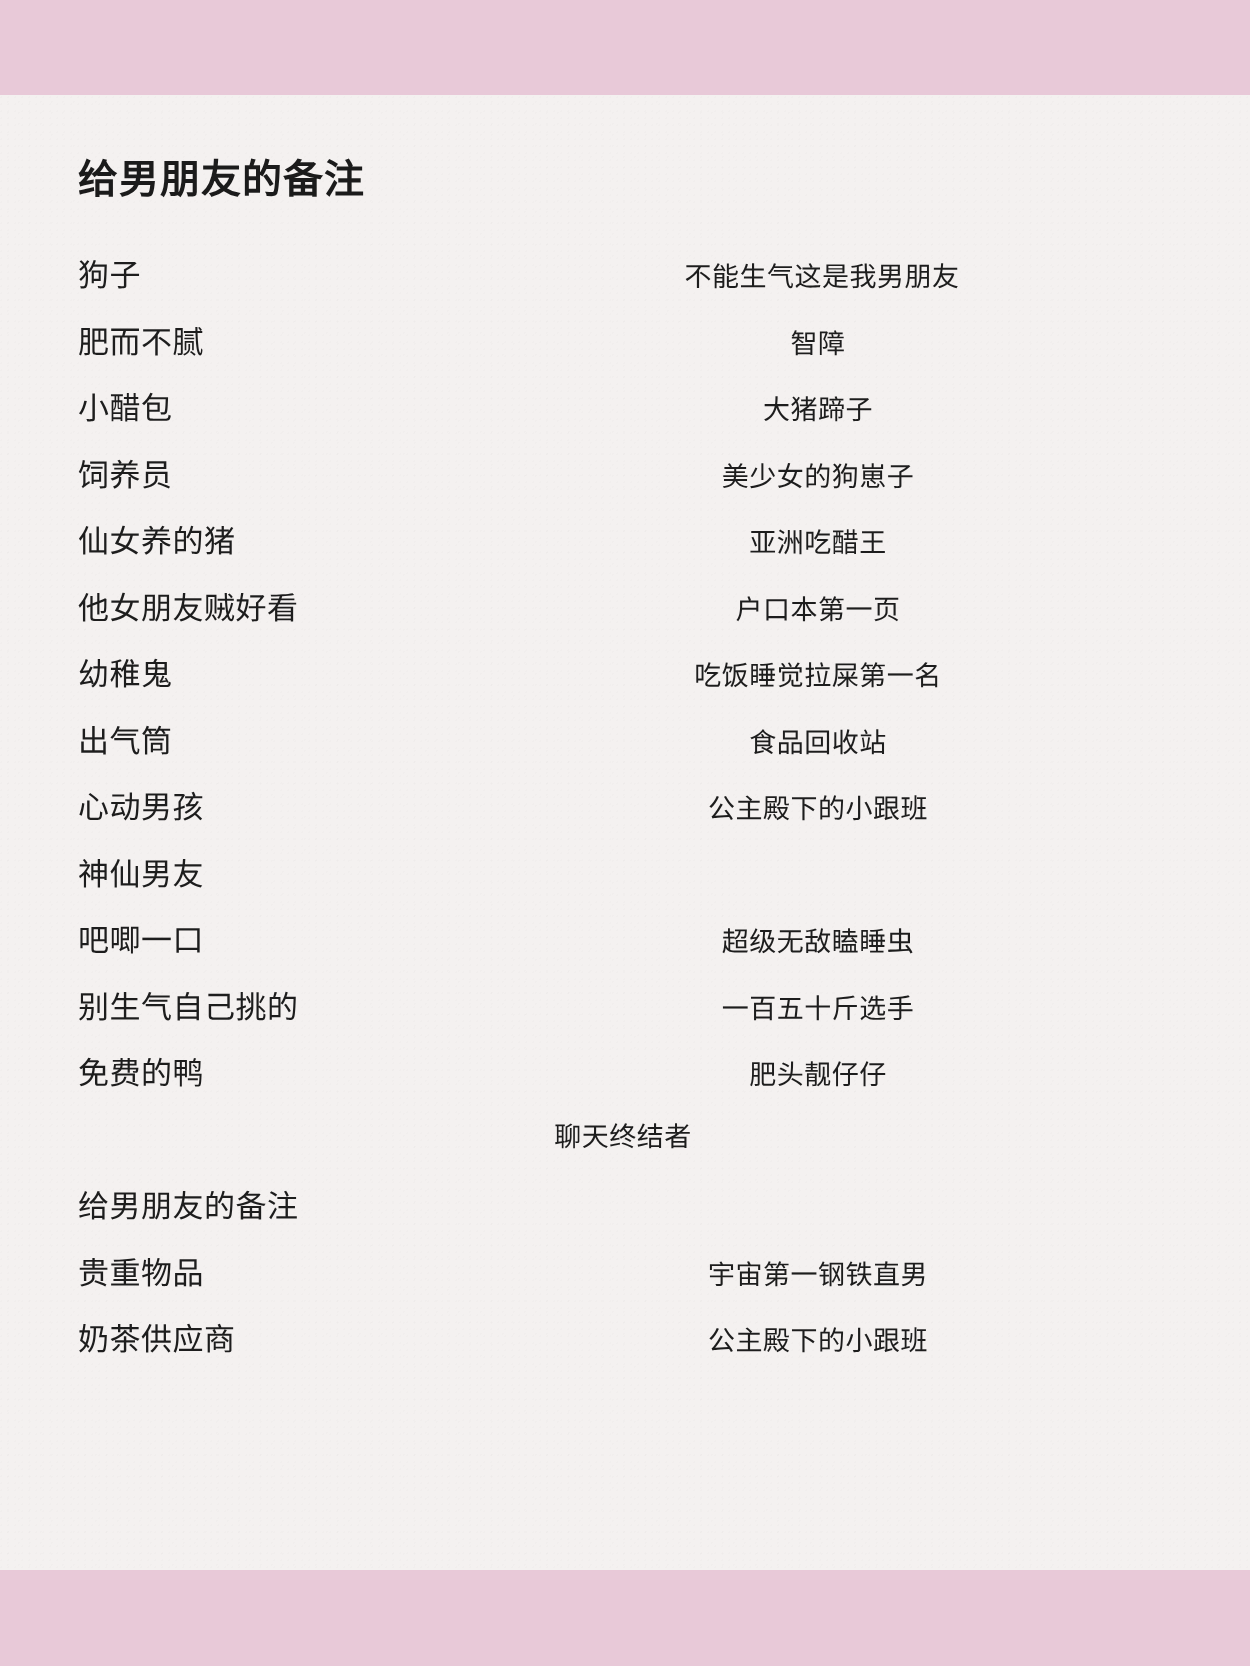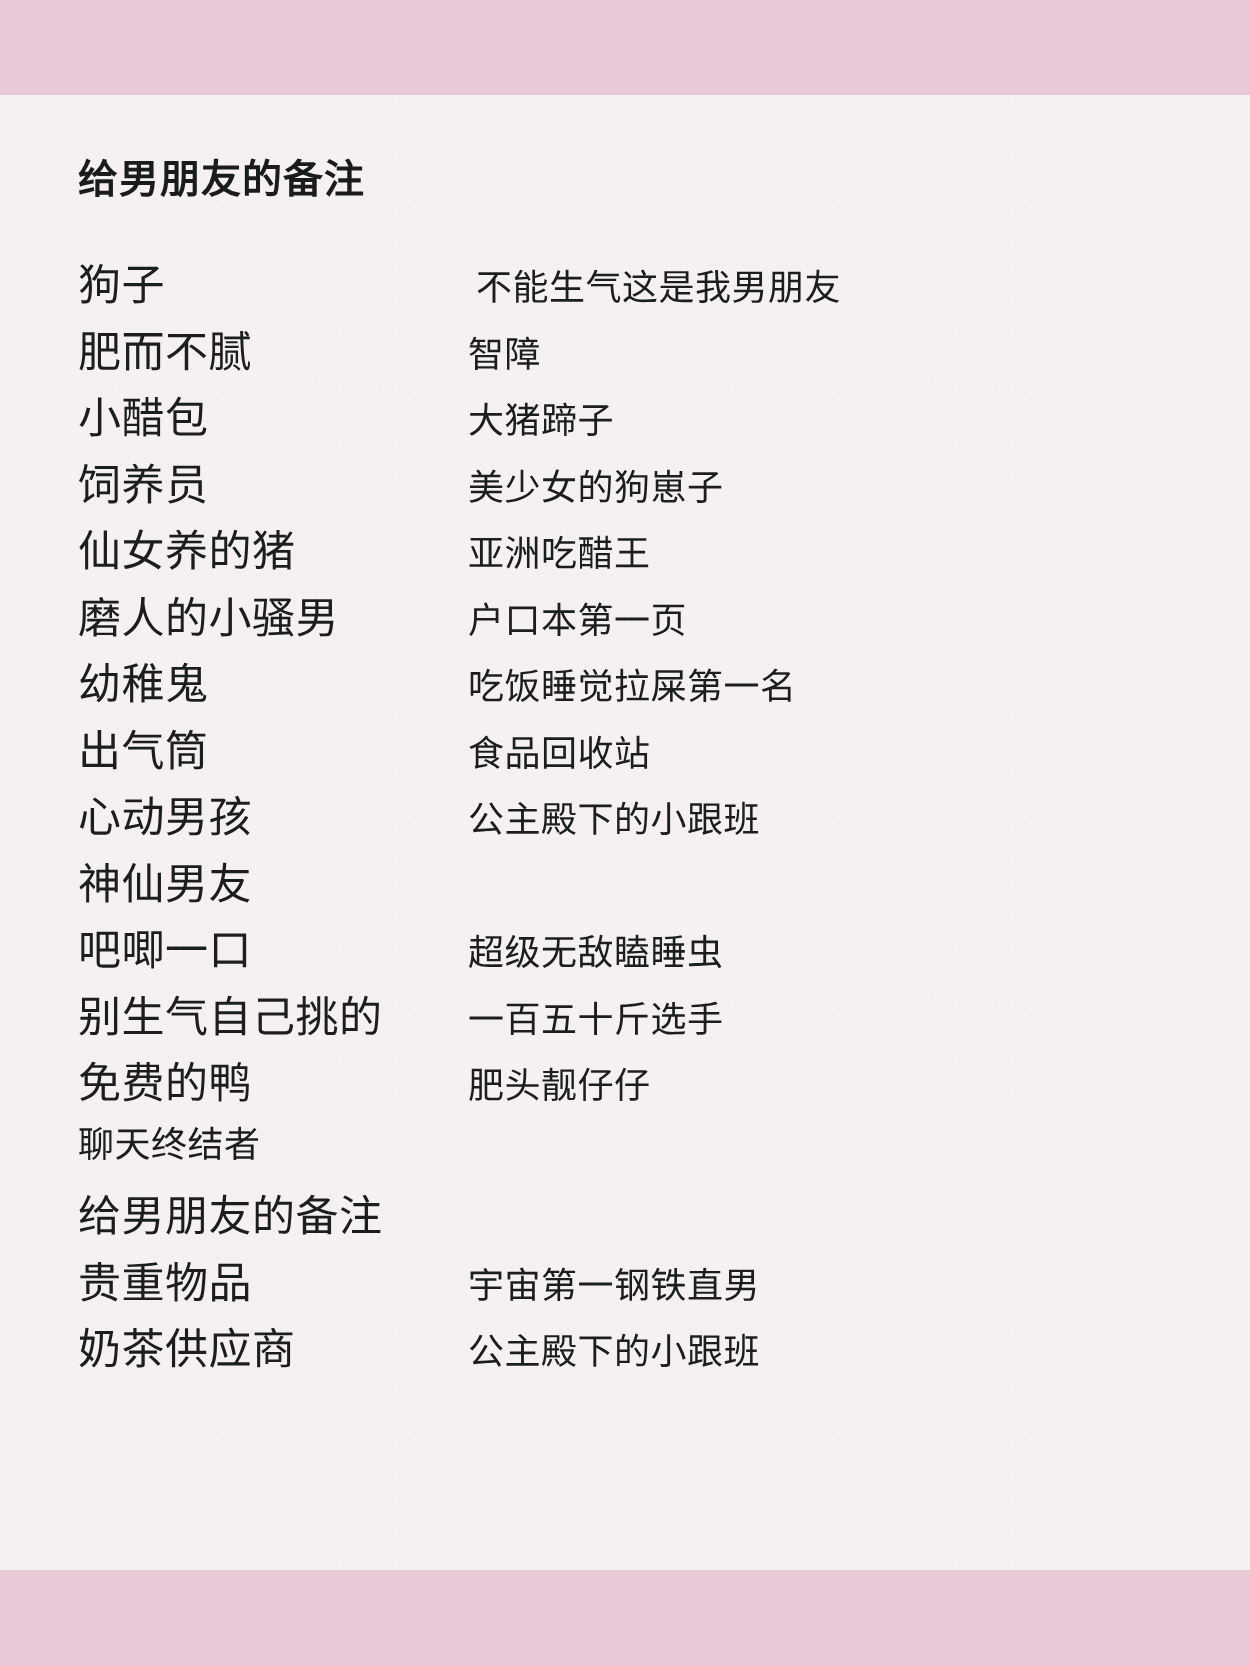--- a/index.html
+++ b/index.html
@@ -51,31 +51,32 @@
     width: 1090px;
   }
   .row {
     display: flex;
     align-items: baseline;
     height: 66.5px;
   }
   .col-left {
     width: 390px;
     flex: 0 0 390px;
-    font-size: 43px;
+    font-size: 31px;
     color: #1d1d1d;
     white-space: nowrap;
     letter-spacing: 0.5px;
   }
   .col-right {
     flex: 1 1 auto;
-    font-size: 36px;
+    font-size: 27px;
     color: #1d1d1d;
     white-space: nowrap;
     letter-spacing: 0.5px;
+    text-align: center;
   }
   .row:first-child .col-right {
     padding-left: 8px;
   }
 </style>
 </head>
 <body>
 
 <div class="page-frame">
   <div class="card">
@@ -95,21 +96,21 @@
       </div>
       <div class="row">
         <span class="col-left">饲养员</span>
         <span class="col-right">美少女的狗崽子</span>
       </div>
       <div class="row">
         <span class="col-left">仙女养的猪</span>
         <span class="col-right">亚洲吃醋王</span>
       </div>
       <div class="row">
-        <span class="col-left">磨人的小骚男</span>
+        <span class="col-left">他女朋友贼好看</span>
         <span class="col-right">户口本第一页</span>
       </div>
       <div class="row">
         <span class="col-left">幼稚鬼</span>
         <span class="col-right">吃饭睡觉拉屎第一名</span>
       </div>
       <div class="row">
         <span class="col-left">出气筒</span>
         <span class="col-right">食品回收站</span>
       </div>

